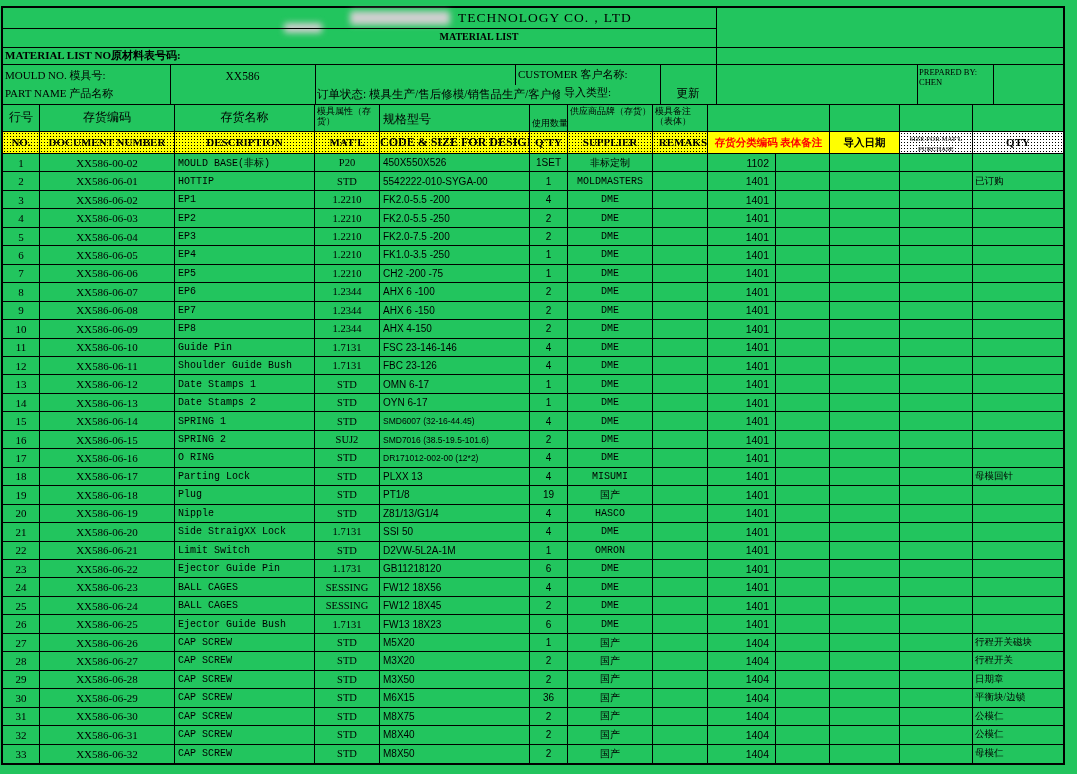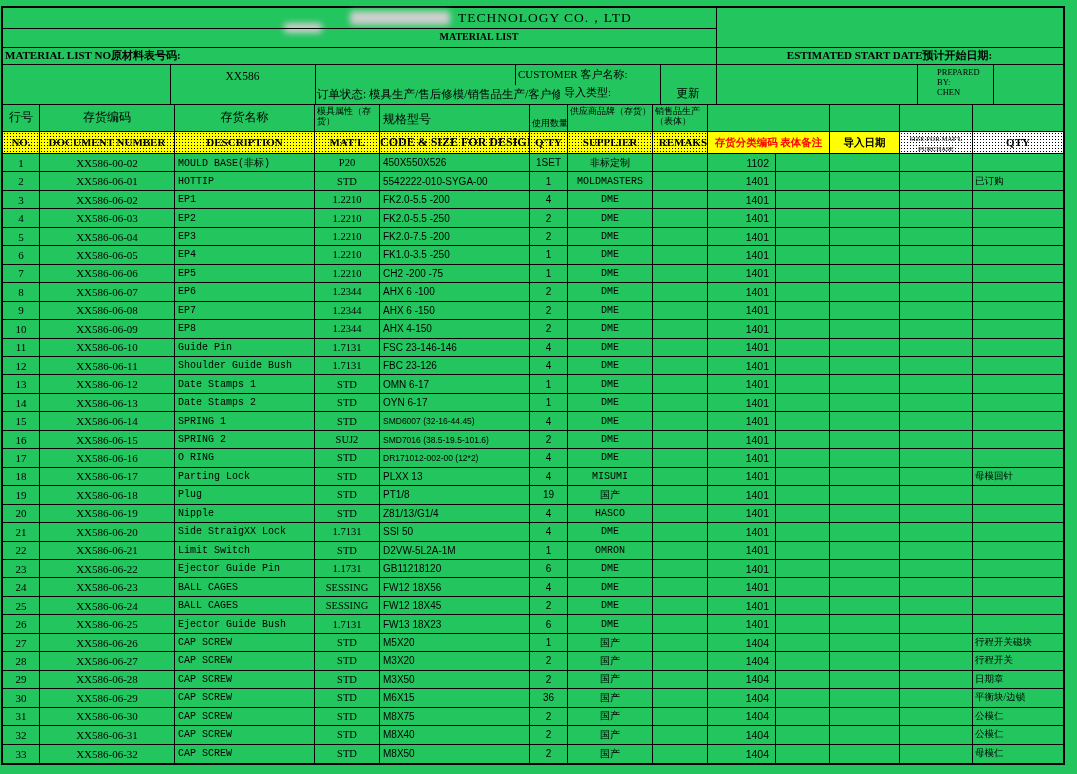--- a/index.html
+++ b/index.html
@@ -49,56 +49,59 @@
       <span class="blur-patch" style="left:347px;top:3px;width:100px;height:14px;"></span>
       <span style="position:absolute;left:455px;top:0;">TECHNOLOGY CO.，LTD</span>
     </div>
     <span class="blur-patch" style="left:281px;top:15px;width:38px;height:10px;"></span>
 
     <div class="abs" style="left:0;top:20px;width:952px;height:19px;text-align:center;font-weight:bold;font-size:10px;line-height:18px;">
       <span>MATERIAL LIST</span>
     </div>
 
     <div class="abs" style="left:2px;top:39px;width:700px;height:17px;font-weight:bold;font-size:11px;line-height:16px;white-space:nowrap;">MATERIAL LIST NO原材料表号码:</div>
-    <div class="abs" style="left:713px;top:39px;width:347px;height:17px;text-align:center;font-weight:bold;font-size:11px;line-height:16px;white-space:nowrap;">ESTIMATED START DATE预计开始日期:</div>
 
     <div class="hline" style="left:0;top:20px;width:713px;"></div>
     <div class="hline" style="left:0;top:39px;width:1060px;"></div>
     <div class="hline" style="left:0;top:56px;width:1060px;"></div>
     <div class="vline" style="left:713px;top:0;height:56px;"></div>
 
+    <div class="abs" style="left:2px;top:58px;width:163px;height:38px;font-size:11px;line-height:18px;white-space:nowrap;">
+      <div>MOULD NO. 模具号:</div>
+      <div>PART NAME 产品名称</div>
+    </div>
     <div class="abs" style="left:167px;top:58px;width:145px;height:20px;text-align:center;font-size:11.5px;line-height:20px;">XX586</div>
     <div class="abs" style="left:314px;top:78px;width:243px;height:18px;font-size:11.5px;line-height:17px;white-space:nowrap;overflow:hidden;">订单状态: 模具生产/售后修模/销售品生产/客户修模</div>
     <div class="abs" style="left:512px;top:57px;width:145px;height:39px;font-size:11px;">
       <div style="white-space:nowrap;line-height:18px;padding-left:3px;">CUSTOMER 客户名称:</div>
       <div style="text-align:center;line-height:18px;">导入类型:</div>
     </div>
     <div class="abs" style="left:657px;top:76px;width:56px;height:20px;text-align:center;font-size:11.5px;line-height:18px;">更新</div>
-    <div class="abs" style="left:914px;top:57px;width:76px;height:39px;font-size:8.5px;line-height:10px;padding:2px 0 0 20px;">
+    <div class="abs" style="left:914px;top:57px;width:76px;height:39px;font-size:8.5px;line-height:10px;padding:2px 0 0 2px;">
       <div>PREPARED BY:</div>
       <div>CHEN</div>
     </div>
 
     <div class="vline" style="left:167px;top:56px;height:40px;"></div>
     <div class="vline" style="left:312px;top:56px;height:40px;"></div>
     <div class="vline" style="left:512px;top:56px;height:21px;"></div>
     <div class="vline" style="left:657px;top:56px;height:40px;"></div>
     <div class="vline" style="left:713px;top:56px;height:40px;"></div>
     <div class="vline" style="left:914px;top:56px;height:40px;"></div>
     <div class="vline" style="left:990px;top:56px;height:40px;"></div>
     <div class="hline" style="left:0;top:96px;width:1060px;"></div>
 
     <div class="hcell cn-big" style="left:0;top:96px;width:37px;height:28px;">行号</div>
     <div class="hcell cn-big" style="left:37px;top:96px;width:135px;height:28px;">存货编码</div>
     <div class="hcell cn-big" style="left:172px;top:96px;width:140px;height:28px;">存货名称</div>
     <div class="hcell cn-small" style="left:312px;top:96px;width:65px;height:28px;">模具属性（存货）</div>
     <div class="hcell" style="left:377px;top:96px;width:150px;height:28px;font-size:12px;line-height:30px;padding-left:3px;white-space:nowrap;">规格型号</div>
     <div class="hcell cn-small" style="left:527px;top:96px;width:38px;height:28px;padding-top:14px;white-space:nowrap;">使用数量</div>
     <div class="hcell cn-small" style="left:565px;top:96px;width:85px;height:28px;text-align:center;">供应商品牌（存货）</div>
-    <div class="hcell cn-small" style="left:650px;top:96px;width:55px;height:28px;">销售品生产（表体）</div>
+    <div class="hcell cn-small" style="left:650px;top:96px;width:55px;height:28px;">模具备注（表体）</div>
     <div class="hcell" style="left:705px;top:96px;width:122px;height:28px;"></div>
     <div class="hcell" style="left:827px;top:96px;width:70px;height:28px;"></div>
     <div class="hcell" style="left:897px;top:96px;width:73px;height:28px;"></div>
     <div class="hcell noright" style="left:970px;top:96px;width:90px;height:28px;"></div>
 
     <div class="hcell dotY hdr-en" style="left:0;top:124px;width:37px;height:22px;">NO.</div>
     <div class="hcell dotY hdr-en" style="left:37px;top:124px;width:135px;height:22px;">DOCUMENT NUMBER</div>
     <div class="hcell dotY hdr-en" style="left:172px;top:124px;width:140px;height:22px;">DESCRIPTION</div>
     <div class="hcell dotY hdr-en" style="left:312px;top:124px;width:65px;height:22px;">MAT'L</div>
     <div class="hcell dotY hdr-en" style="left:377px;top:124px;width:150px;height:22px;font-size:12px;">CODE &amp; SIZE FOR DESIGN</div>

